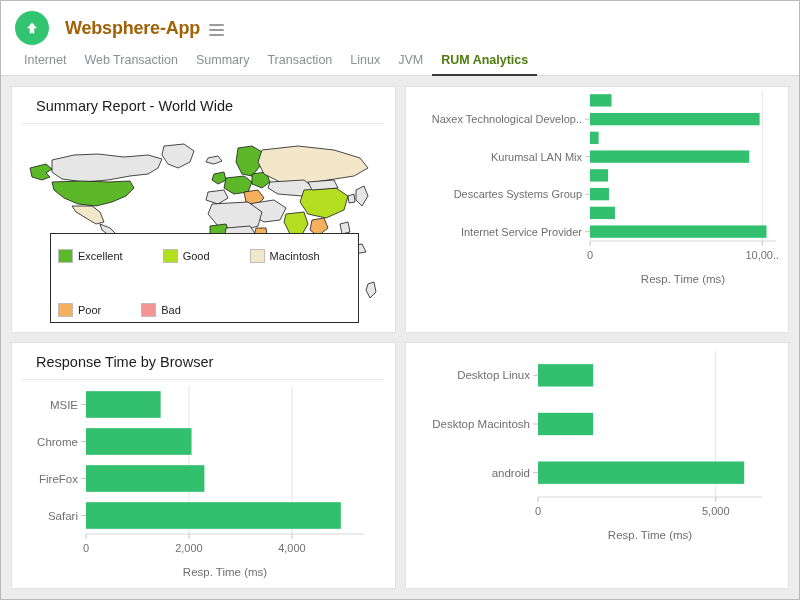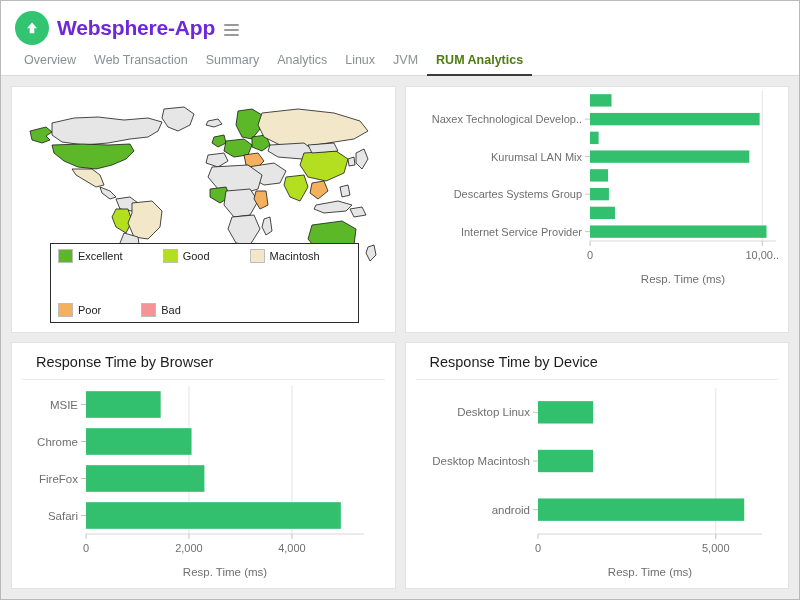--- a/index.html
+++ b/index.html
@@ -27,22 +27,22 @@
     padding:2px 0 6px 14px;
   }
   .logo{
     width:34px;height:34px;border-radius:50%;
     background:#32c471;
     display:flex;align-items:center;justify-content:center;
     flex:0 0 auto;
   }
   .logo svg{display:block}
   .apptitle{
-    font-size:21px;color:#6d28d9;font-weight:bold;
-    margin-left:8px;letter-spacing:-.2px;
+    font-size:18px;color:#a16207;font-weight:bold;
+    margin-left:16px;letter-spacing:-.2px;
     white-space:nowrap;
   }
   .hamburger{
     margin-left:9px;display:inline-flex;flex-direction:column;
     justify-content:center;gap:3px;cursor:pointer;
     padding-top:3px;
   }
   .hamburger i{display:block;width:15px;height:2px;background:#9a9a9a;border-radius:1px;}
   .tabs{
     display:flex;align-items:flex-end;gap:0;
@@ -85,21 +85,21 @@
     white-space:nowrap;
   }
   .card-body{flex:1 1 auto;position:relative;}
 
   
   .mapwrap{position:absolute;inset:0;}
   .mapwrap svg{position:absolute;left:0;top:0;}
   .legend{
     position:absolute;left:38px;bottom:9px;right:36px;
     border:1px solid #2b2b2b;background:#fff;
-    padding:5px 7px 5px 7px;
+    padding:15px 7px 5px 7px;
     display:flex;flex-wrap:wrap;
     column-gap:14px;row-gap:3px;
     font-size:11px;color:#222;
     box-sizing:border-box;
     gap:40px;
   }
   .lg{display:flex;align-items:center;gap:5px;}
   .sw{width:13px;height:12px;border:1px solid #bdbdbd;display:block;}
 
   
@@ -119,33 +119,34 @@
         </svg>
       </div>
       <div class="apptitle">Websphere-App</div>
       <div class="hamburger">
         <i></i>
           <i></i>
           <i></i>
       </div>
     </div>
     <div class="tabs">
-      <div class="tab">Overview</div>
+      <div class="tab">Internet</div>
       <div class="tab">Web Transaction</div>
       <div class="tab">Summary</div>
-      <div class="tab">Analytics</div>
+      <div class="tab">Transaction</div>
       <div class="tab">Linux</div>
       <div class="tab">JVM</div>
       <div class="tab active">RUM Analytics</div>
     </div>
   </div>
 
   <div class="grid">
 
     <div class="card">
+      <div class="card-title">Summary Report - World Wide</div>
       <div class="card-body">
         <div class="mapwrap">
           <svg id="map-svg" width="378" height="200" viewBox="0 0 378 200" aria-hidden="true">
               <path d="M18,44 L34,40 L40,45 L34,49 L38,53 L30,56 L20,53 Z" fill="#5cb829" stroke="#1a1a1a" stroke-width="0.8" stroke-linejoin="round"></path>
               <path d="M40,36 L62,31 L86,30 L112,33 L136,31 L150,35 L146,44 L136,50 L118,52 L96,56 L72,58 L50,55 L40,48 Z" fill="#e6e6e6" stroke="#1a1a1a" stroke-width="0.8" stroke-linejoin="round"></path>
               <path d="M152,22 L172,20 L182,27 L178,38 L166,44 L156,40 L150,31 Z" fill="#e6e6e6" stroke="#1a1a1a" stroke-width="0.8" stroke-linejoin="round"></path>
               <path d="M40,58 L70,57 L96,58 L118,57 L122,64 L114,72 L100,78 L84,82 L66,80 L52,74 L42,66 Z" fill="#5cb829" stroke="#1a1a1a" stroke-width="0.8" stroke-linejoin="round"></path>
               <path d="M60,82 L80,82 L88,88 L92,98 L84,100 L74,94 L64,88 Z" fill="#f2e8c9" stroke="#1a1a1a" stroke-width="0.8" stroke-linejoin="round"></path>
               <path d="M88,100 L98,104 L104,110 L98,112 L90,106 Z" fill="#e6e6e6" stroke="#1a1a1a" stroke-width="0.8" stroke-linejoin="round"></path>
               <path d="M104,112 L118,110 L126,116 L120,124 L108,122 Z" fill="#e6e6e6" stroke="#1a1a1a" stroke-width="0.8" stroke-linejoin="round"></path>
@@ -264,21 +265,20 @@
               <text x="176.96296296296296" y="172" text-anchor="middle" font-family="&quot;Liberation Sans&quot;,&quot;DejaVu Sans&quot;,sans-serif" font-size="11" fill="#6f6f6f">2,000</text>
               <line x1="279.9259259259259" y1="154" x2="279.9259259259259" y2="159" stroke="#c4c4c4" stroke-width="1"></line>
               <text x="279.9259259259259" y="172" text-anchor="middle" font-family="&quot;Liberation Sans&quot;,&quot;DejaVu Sans&quot;,sans-serif" font-size="11" fill="#6f6f6f">4,000</text>
               <text x="213" y="196" text-anchor="middle" font-family="&quot;Liberation Sans&quot;,&quot;DejaVu Sans&quot;,sans-serif" font-size="11.5" fill="#6f6f6f">Resp. Time (ms)</text>
             </svg>
         </div>
       </div>
     </div>
 
     <div class="card">
-      <div class="card-title">Response Time by Device</div>
       <div class="card-body">
         <div class="chart">
           <svg id="chart-device" width="378" height="200" viewBox="0 0 378 200">
               <line x1="309.77777777777777" y1="8" x2="309.77777777777777" y2="154" stroke="#e4e4e4" stroke-width="1"></line>
               <rect x="132" y="21.139999999999993" width="55.111111111111114" height="22.386666666666667" fill="#32c06e"></rect>
               <rect x="132" y="69.80666666666667" width="55.111111111111114" height="22.386666666666667" fill="#32c06e"></rect>
               <rect x="132" y="118.47333333333333" width="206.22222222222217" height="22.386666666666667" fill="#32c06e"></rect>
               <line x1="132" y1="154" x2="356" y2="154" stroke="#d8d8d8" stroke-width="1"></line>
               <line x1="127" y1="32.33333333333333" x2="132" y2="32.33333333333333" stroke="#c4c4c4" stroke-width="1"></line>
               <text x="124" y="36.33333333333333" text-anchor="end" font-family="&quot;Liberation Sans&quot;,&quot;DejaVu Sans&quot;,sans-serif" font-size="11.5" fill="#6f6f6f">Desktop Linux</text>

